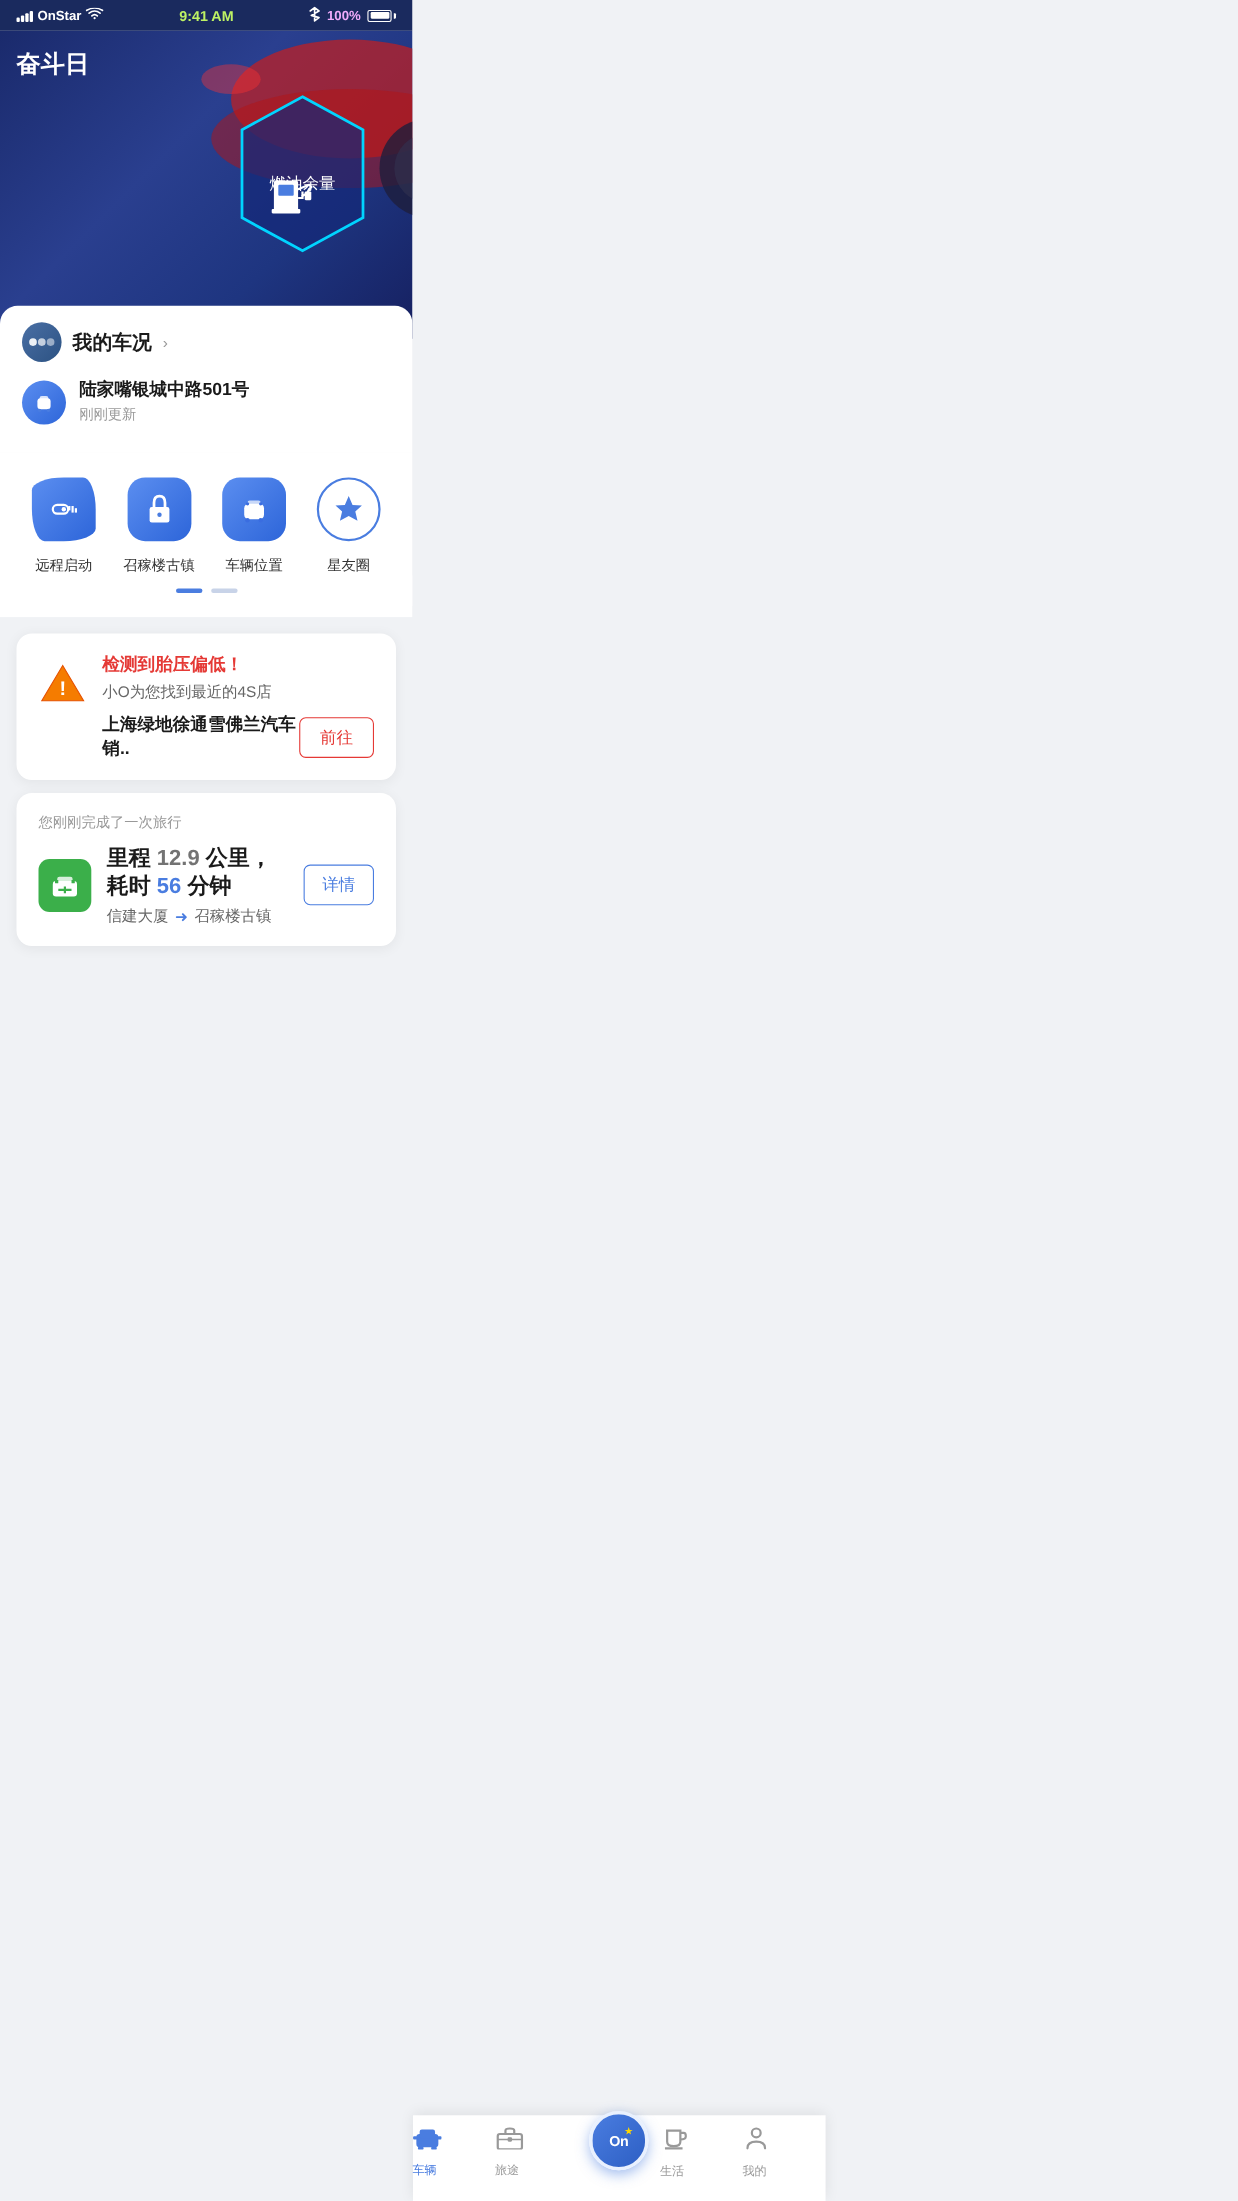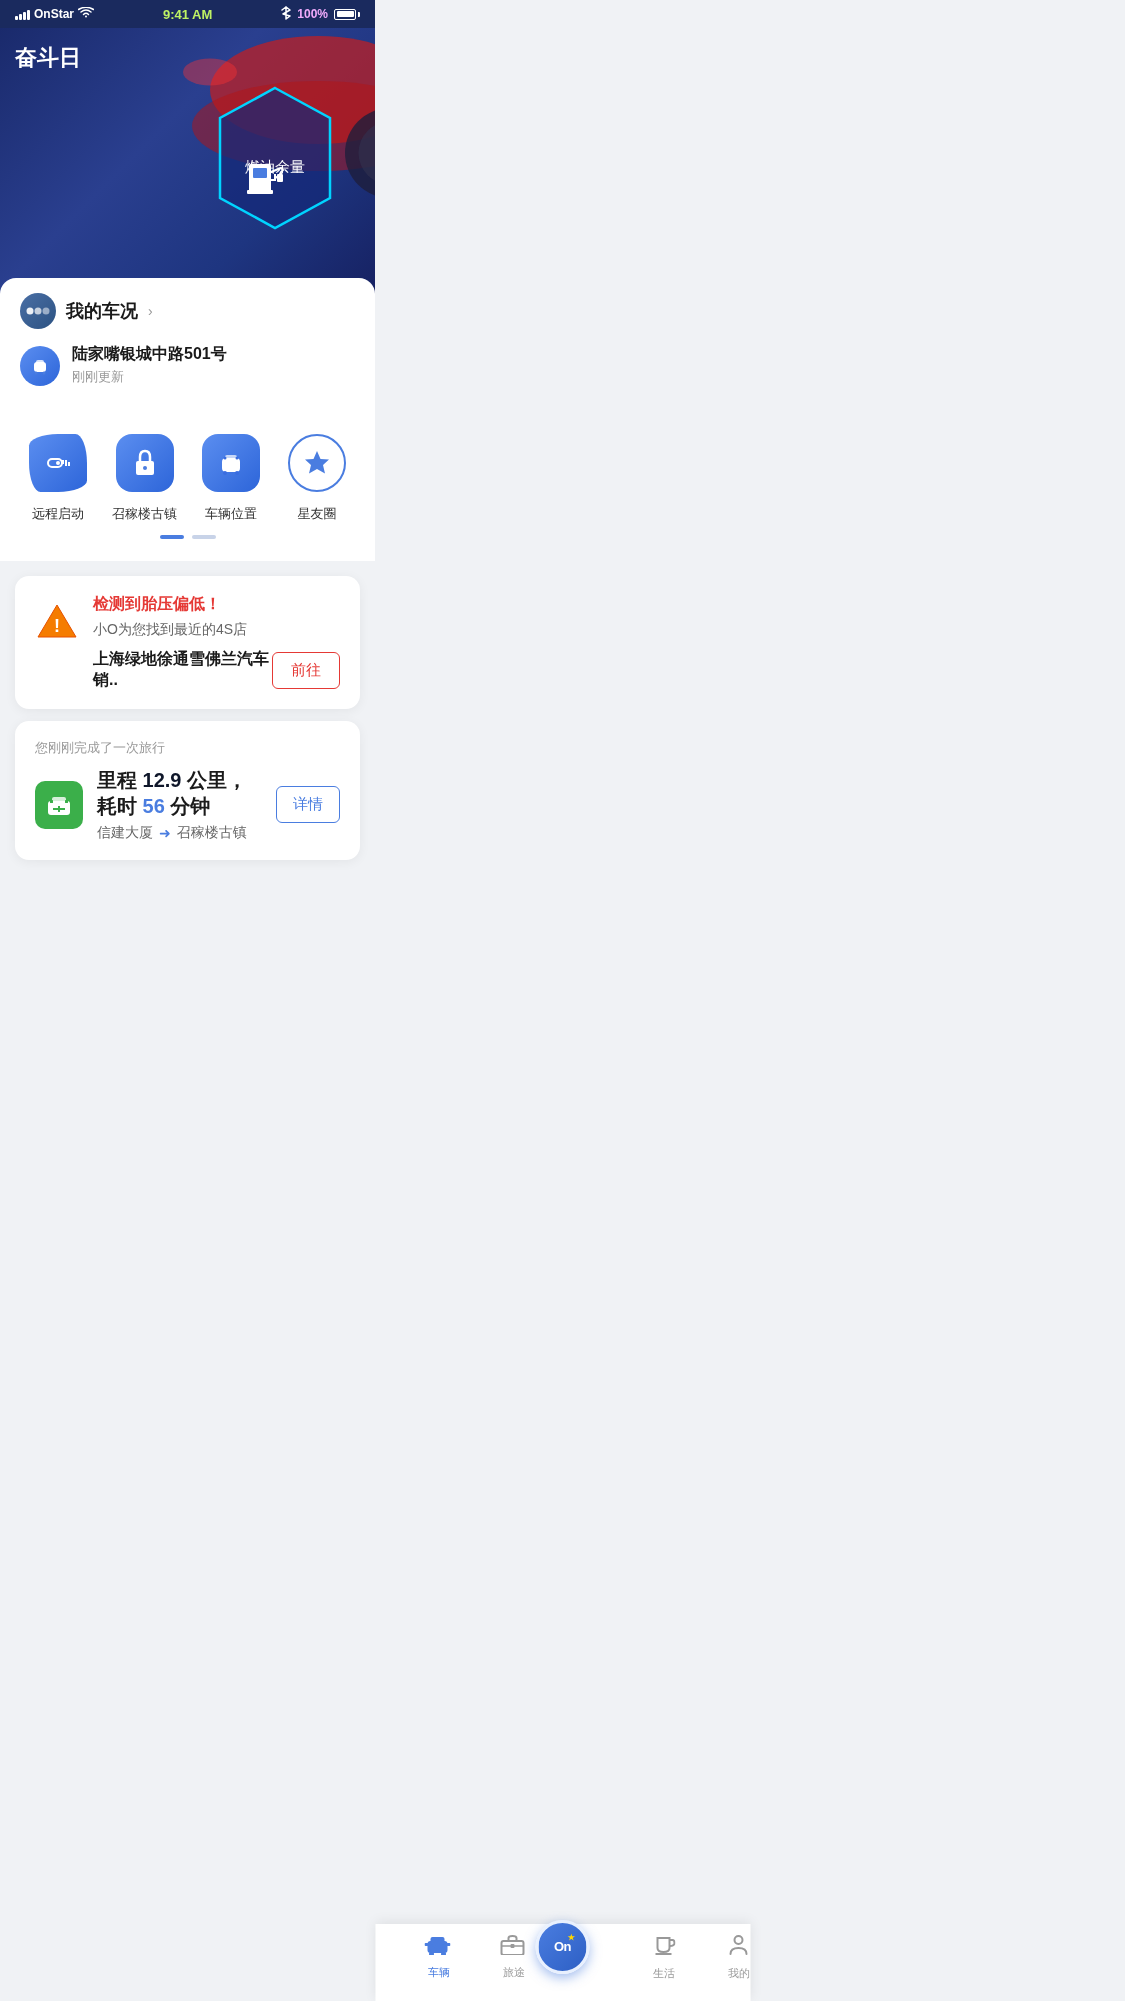--- a/index.html
+++ b/index.html
@@ -411,21 +411,21 @@
       display: flex;
       justify-content: space-around;
       align-items: center;
       padding: 8px 0 20px;
       box-shadow: 0 -2px 12px rgba(0,0,0,0.08);
       z-index: 100;
     }
     .tab-item {
       display: flex;
       flex-direction: column;
-      align-items: flex-end;
+      align-items: flex-start;
       gap: 4px;
       cursor: pointer;
       flex: 1;
     }
     .tab-icon {
       font-size: 24px;
       color: #4a7de0;
     }
     .tab-icon-inactive {
       color: #999;
@@ -694,21 +694,21 @@
         <svg width="28" height="28" viewBox="0 0 28 28" fill="white">
           <rect x="3" y="10" width="22" height="14" rx="3" fill="white"></rect>
           <rect x="7" y="6" width="14" height="8" rx="2" fill="rgba(255,255,255,0.8)"></rect>
           <rect x="5" y="9" width="3" height="3" rx="0.5" fill="#3baf4a"></rect>
           <rect x="20" y="9" width="3" height="3" rx="0.5" fill="#3baf4a"></rect>
           <line x1="8" y1="18" x2="20" y2="18" stroke="#3baf4a" stroke-width="2"></line>
           <line x1="14" y1="15" x2="14" y2="21" stroke="#3baf4a" stroke-width="2"></line>
         </svg>
       </div>
       <div class="trip-info">
-        <div class="trip-distance">里程 <span style="color:#0f172a">12.9</span> 公里，耗时 <span style="color:#4a7de0">56</span> 分钟</div>
+        <div class="trip-distance">里程 <span style="color:#737373">12.9</span> 公里，耗时 <span style="color:#4a7de0">56</span> 分钟</div>
         <div class="trip-route">
           <span>信建大厦</span>
           <span class="route-arrow">➜</span>
           <span>召稼楼古镇</span>
         </div>
       </div>
       <button class="btn-outline-blue">详情</button>
     </div>
   </div>
 

